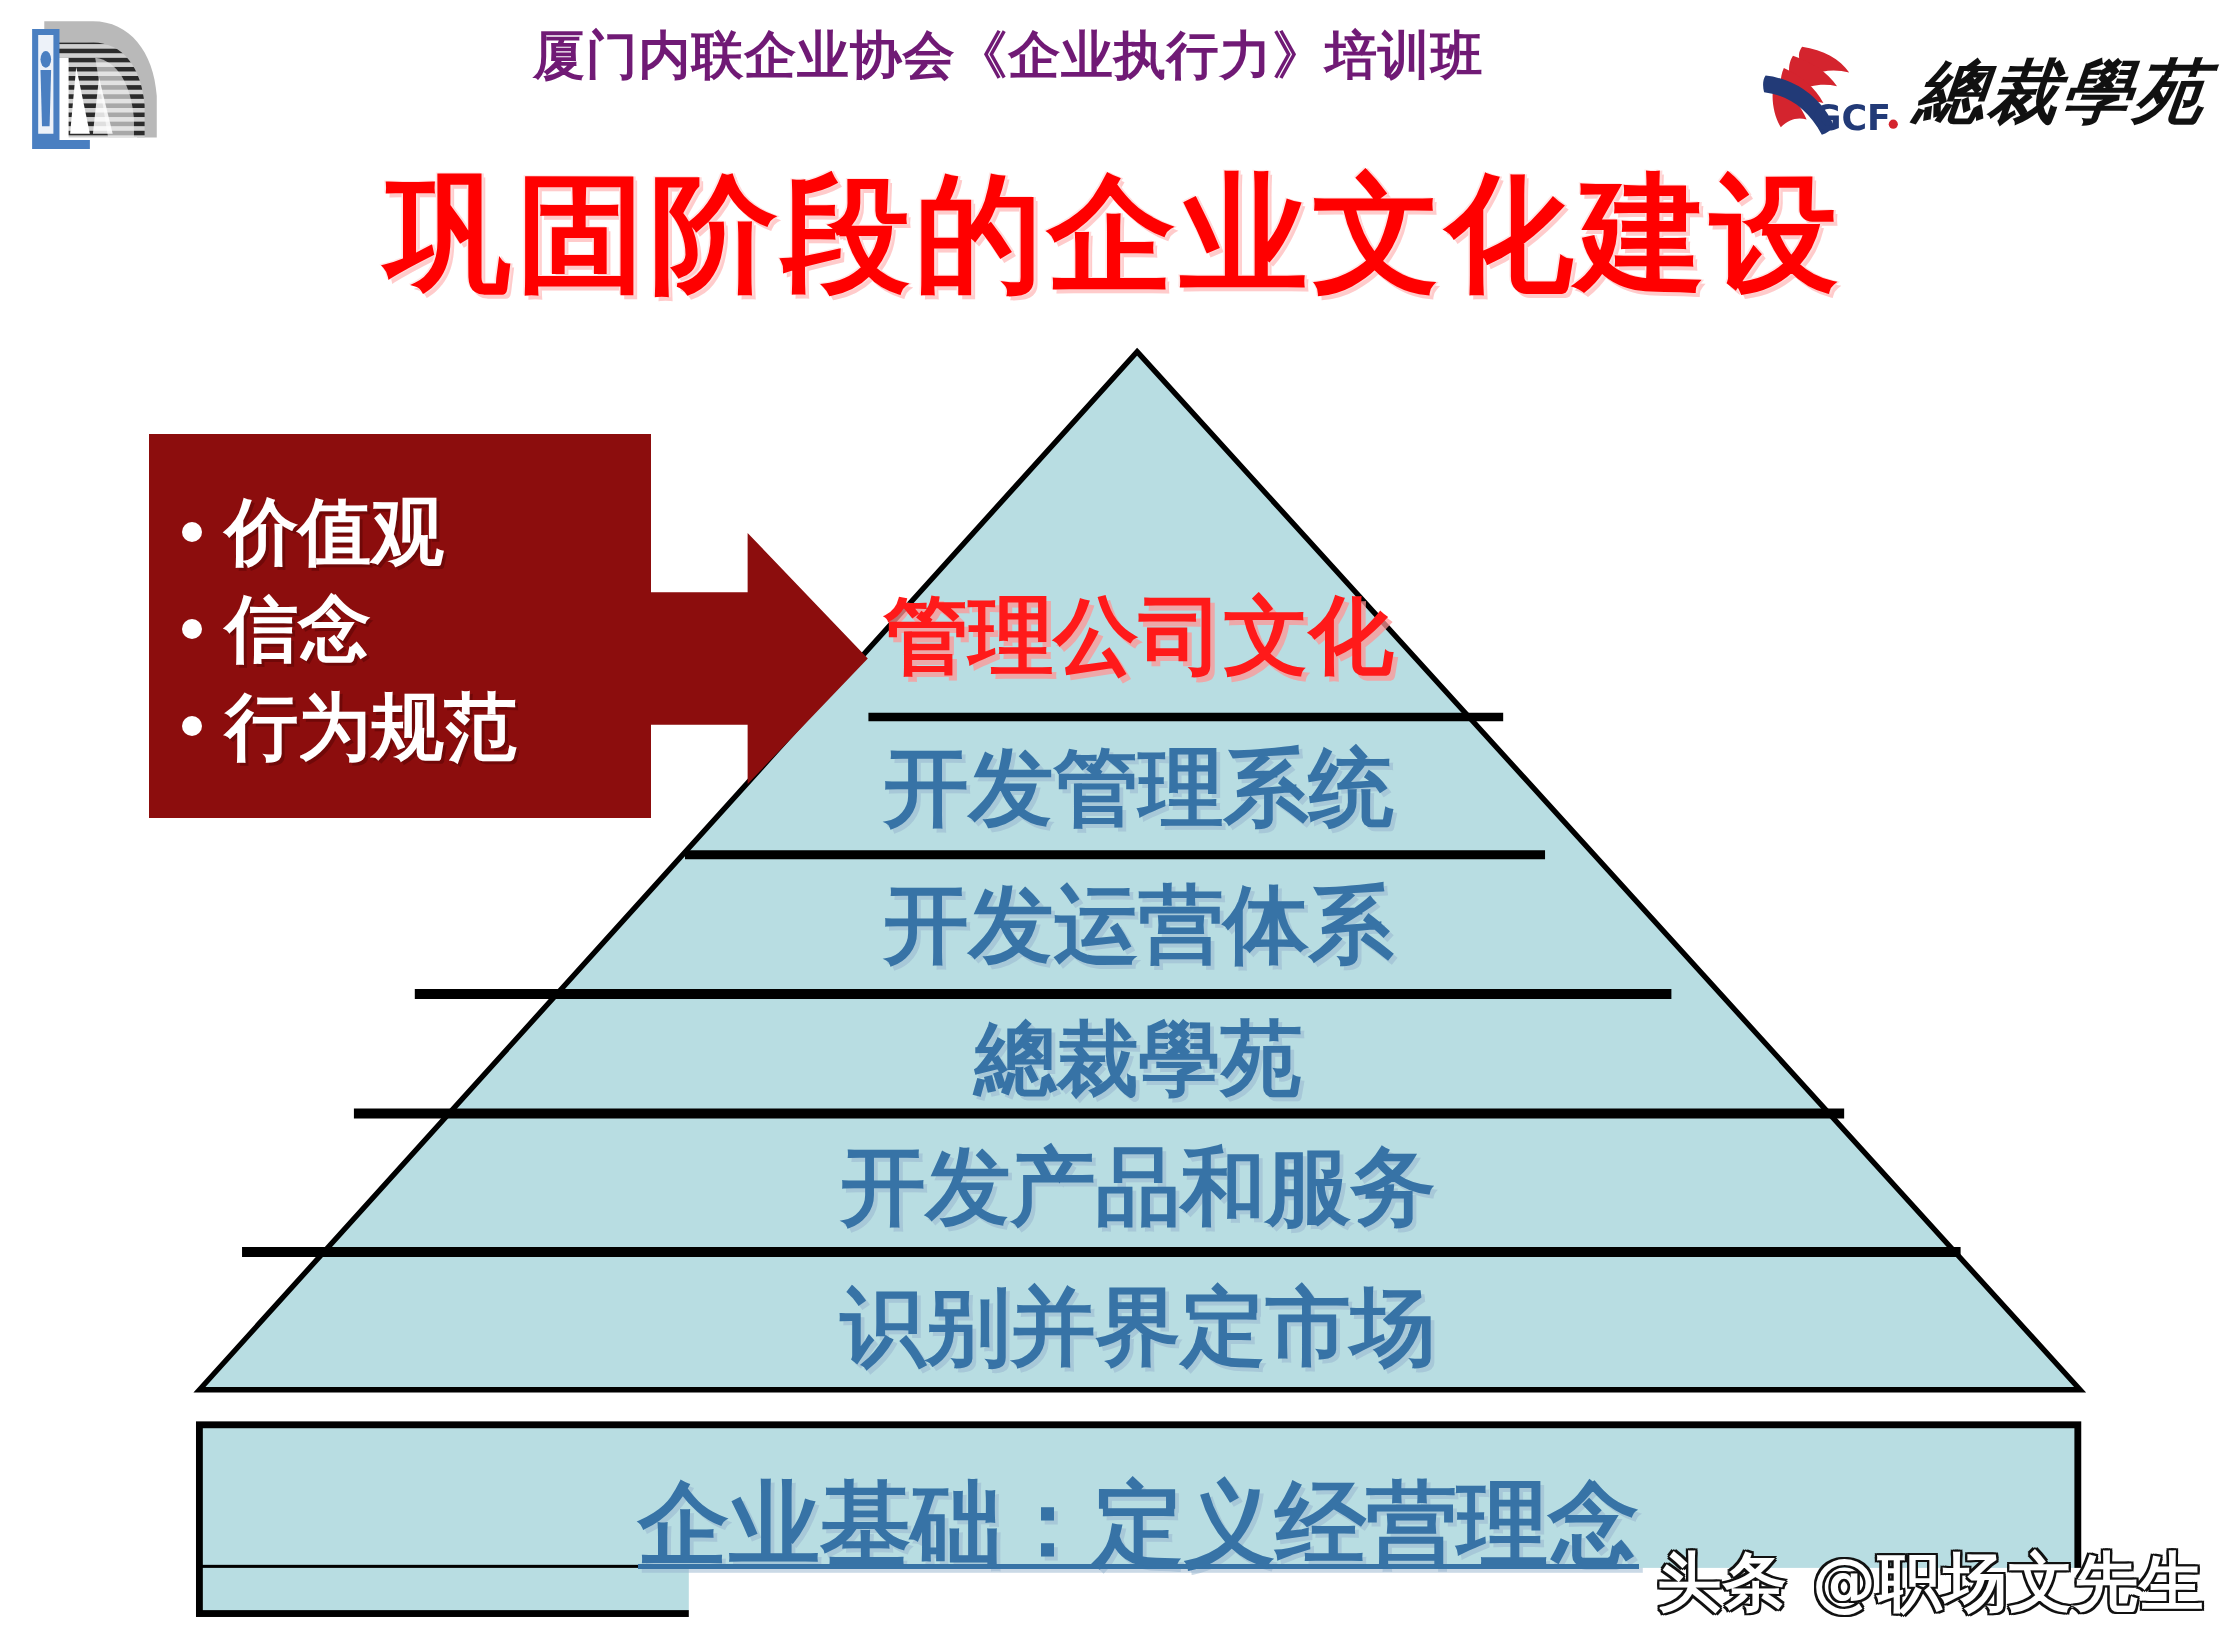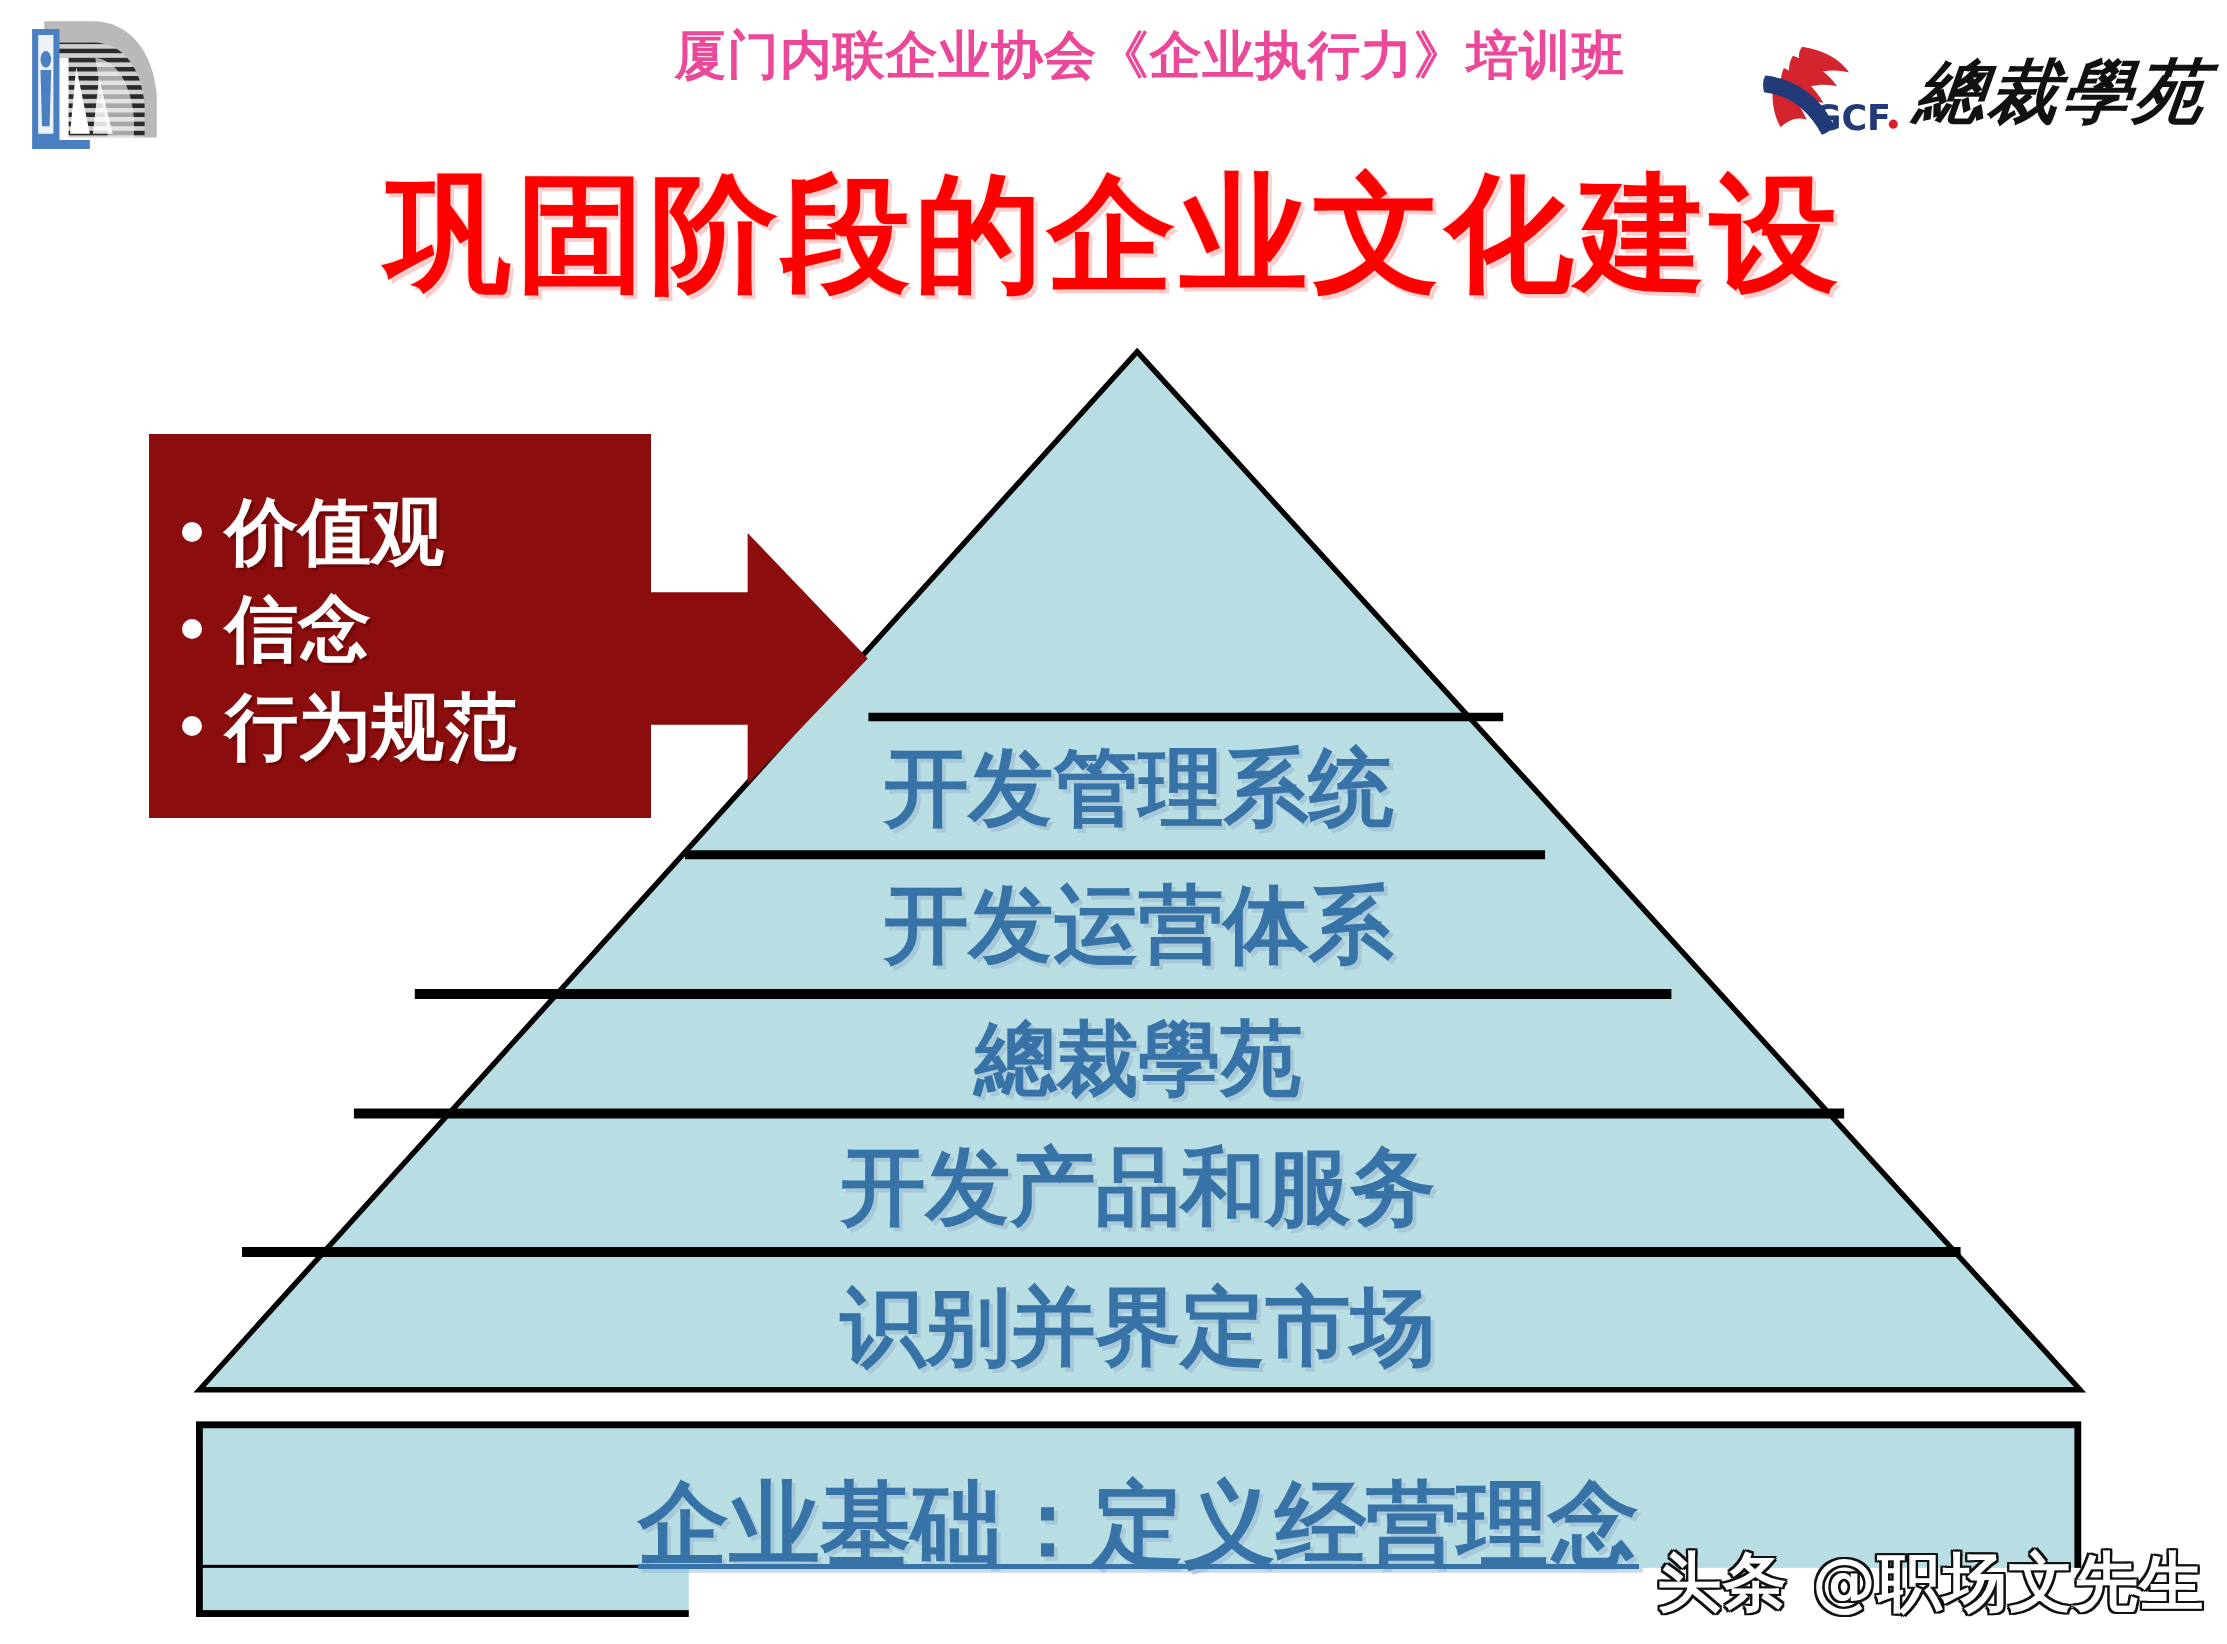--- a/index.html
+++ b/index.html
@@ -43,24 +43,24 @@
     letter-spacing: 1.5px;
     white-space: nowrap;
     font-family: "DejaVu Sans", "Liberation Sans", sans-serif;
   }
 
   .hdr-center {
     position: absolute;
     left: 533px;
     top: 21px;
     width: 1233px;
-    text-align: center;
+    text-align: left;
     font-size: 52px;
     font-weight: bold;
-    color: #ec4899;
+    color: #701a75;
     white-space: nowrap;
     letter-spacing: 0.8px;
     font-family: Liberation Mono, monospace;
   }
 
   .hdr-right-logo {
     position: absolute;
     right: 12px;
     top: 20px;
     width: 457px;
@@ -258,20 +258,21 @@
       <line x1="465" y1="1463" x2="2423" y2="1463" stroke="#000000" stroke-width="13"></line>
       <line x1="318" y1="1645" x2="2576" y2="1645" stroke="#000000" stroke-width="13"></line>
 
       <rect x="262" y="1872" width="2468" height="248" fill="#b8dde2" stroke="#000000" stroke-width="9"></rect>
 
       <rect x="905" y="2060" width="1840" height="100" fill="#ffffff"></rect>
       <rect x="262" y="2056" width="640" height="4" fill="#000000"></rect>
     </svg>
   </div>
 
+  <div class="layer-label top-red" style="left:792px; top:579px; width:693px; font-size:85px;">管理公司文化</div>
 
   <div class="layer-label" style="left:792px; top:731px; width:693px; font-size:85px;">开发管理系统</div>
 
   <div class="layer-label" style="left:792px; top:868px; width:693px; font-size:85px;">开发运营体系</div>
 
   <div class="layer-label" style="left:792px; top:1005px; width:693px; font-size:82px;">總裁學苑</div>
 
   <div class="layer-label" style="left:750px; top:1130px; width:776px; font-size:85px;">开发产品和服务</div>
 
   <div class="layer-label" style="left:750px; top:1270px; width:776px; font-size:85px;">识别并界定市场</div>

